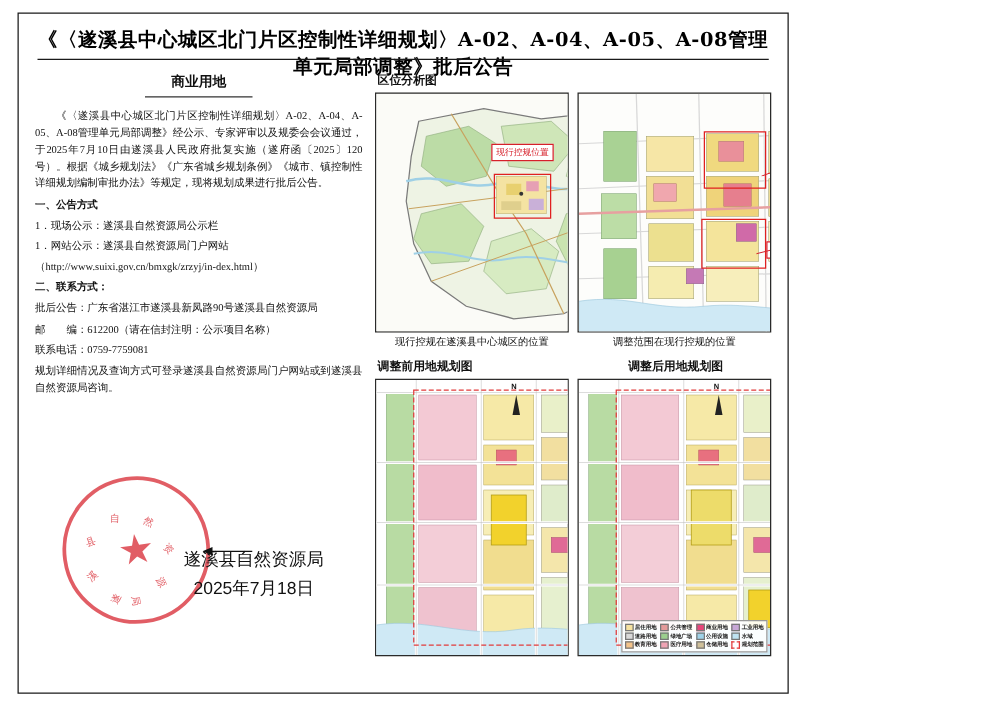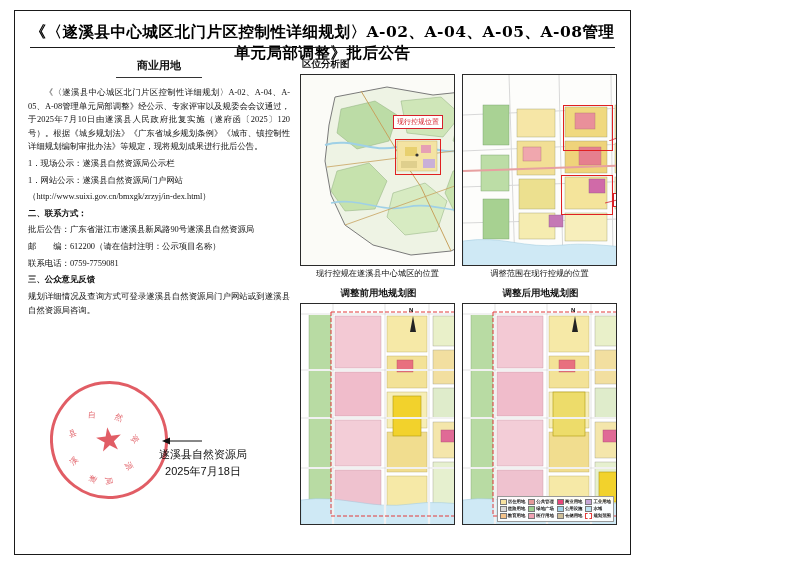--- a/index.html
+++ b/index.html
@@ -64,21 +64,21 @@
   }
   .body-text p{margin:0 0 3px 0;}
   .indent{text-indent:2em;}
   .bold{font-weight:bold;}
 
   
   .sign-block{
     position:absolute;
     left:90px;bottom:60px;width:170px;
     text-align:center;
-    font-size:11px;
+    font-size:14px;
     line-height:1.6;
   }
   .seal{
     position:absolute;
     left:22px;bottom:42px;
     width:112px;height:112px;
     border:3px solid #d6202a;
     border-radius:50%;
     opacity:.72;
     transform:rotate(-8deg);
@@ -195,30 +195,30 @@
   <div class="title">《〈遂溪县中心城区北门片区控制性详细规划〉A-02、A-04、A-05、A-08管理单元局部调整》批后公告</div>
   <div class="title-rule"></div>
 
   <div class="left-col">
     <div class="sec-head">商业用地</div>
     <div class="sec-head-line"></div>
 
     <div class="body-text">
       <p class="indent">《〈遂溪县中心城区北门片区控制性详细规划〉A-02、A-04、A-05、A-08管理单元局部调整》经公示、专家评审以及规委会会议通过，于2025年7月10日由遂溪县人民政府批复实施（遂府函〔2025〕120号）。根据《城乡规划法》《广东省城乡规划条例》《城市、镇控制性详细规划编制审批办法》等规定，现将规划成果进行批后公告。</p>
 
+      <p class="bold">一、公告方式</p>
       <p>1．现场公示：遂溪县自然资源局公示栏</p>
       <p>1．网站公示：遂溪县自然资源局门户网站</p>
       <p>（http://www.suixi.gov.cn/bmxgk/zrzyj/in-dex.html）</p>
 
       <p class="bold">二、联系方式：</p>
       <p>批后公告：广东省湛江市遂溪县新凤路90号遂溪县自然资源局</p>
       <p>邮　　编：612200（请在信封注明：公示项目名称）</p>
       <p>联系电话：0759-7759081</p>
 
-      <p class="bold">三、公众意见反馈</p>
       <p>规划详细情况及查询方式可登录遂溪县自然资源局门户网站或到遂溪县自然资源局咨询。</p>
     </div>
 
     <div class="seal">
       <div class="seal-text">
         <span style="transform:rotate(-55deg) translate(-46px,-2px);">遂</span>
         <span style="transform:rotate(-35deg) translate(-44px,-14px);">溪</span>
         <span style="transform:rotate(-12deg) translate(-36px,-24px);">县</span>
         <span style="transform:rotate(10deg) translate(-22px,-30px);">自</span>
         <span style="transform:rotate(32deg) translate(-4px,-30px);">然</span>
@@ -349,21 +349,21 @@
         </svg>
       </div>
     </div>
 
     <div class="cap-row">
       <div class="map-cap" style="width:233px;">现行控规在遂溪县中心城区的位置</div>
       <div class="map-cap" style="width:233px;">调整范围在现行控规的位置</div>
     </div>
 
     <div class="cap-row" style="margin-top:8px;">
-      <div class="map-section-title" style="width:233px;text-align:center;">调整前用地规划图</div>
+      <div class="map-section-title" style="width:233px;text-align:left;">调整前用地规划图</div>
       <div class="map-section-title" style="width:233px;text-align:center;">调整后用地规划图</div>
     </div>
 
     <div class="map-row">
 
       <div class="map-box" style="width:233px;height:222px;">
         <svg viewBox="0 0 233 222" width="233" height="222">
           <rect x="0" y="0" width="233" height="222" fill="#ffffff"></rect>
 
           <rect x="8" y="10" width="22" height="200" fill="#b8dba3" stroke="#7fa272" stroke-width=".4"></rect>

